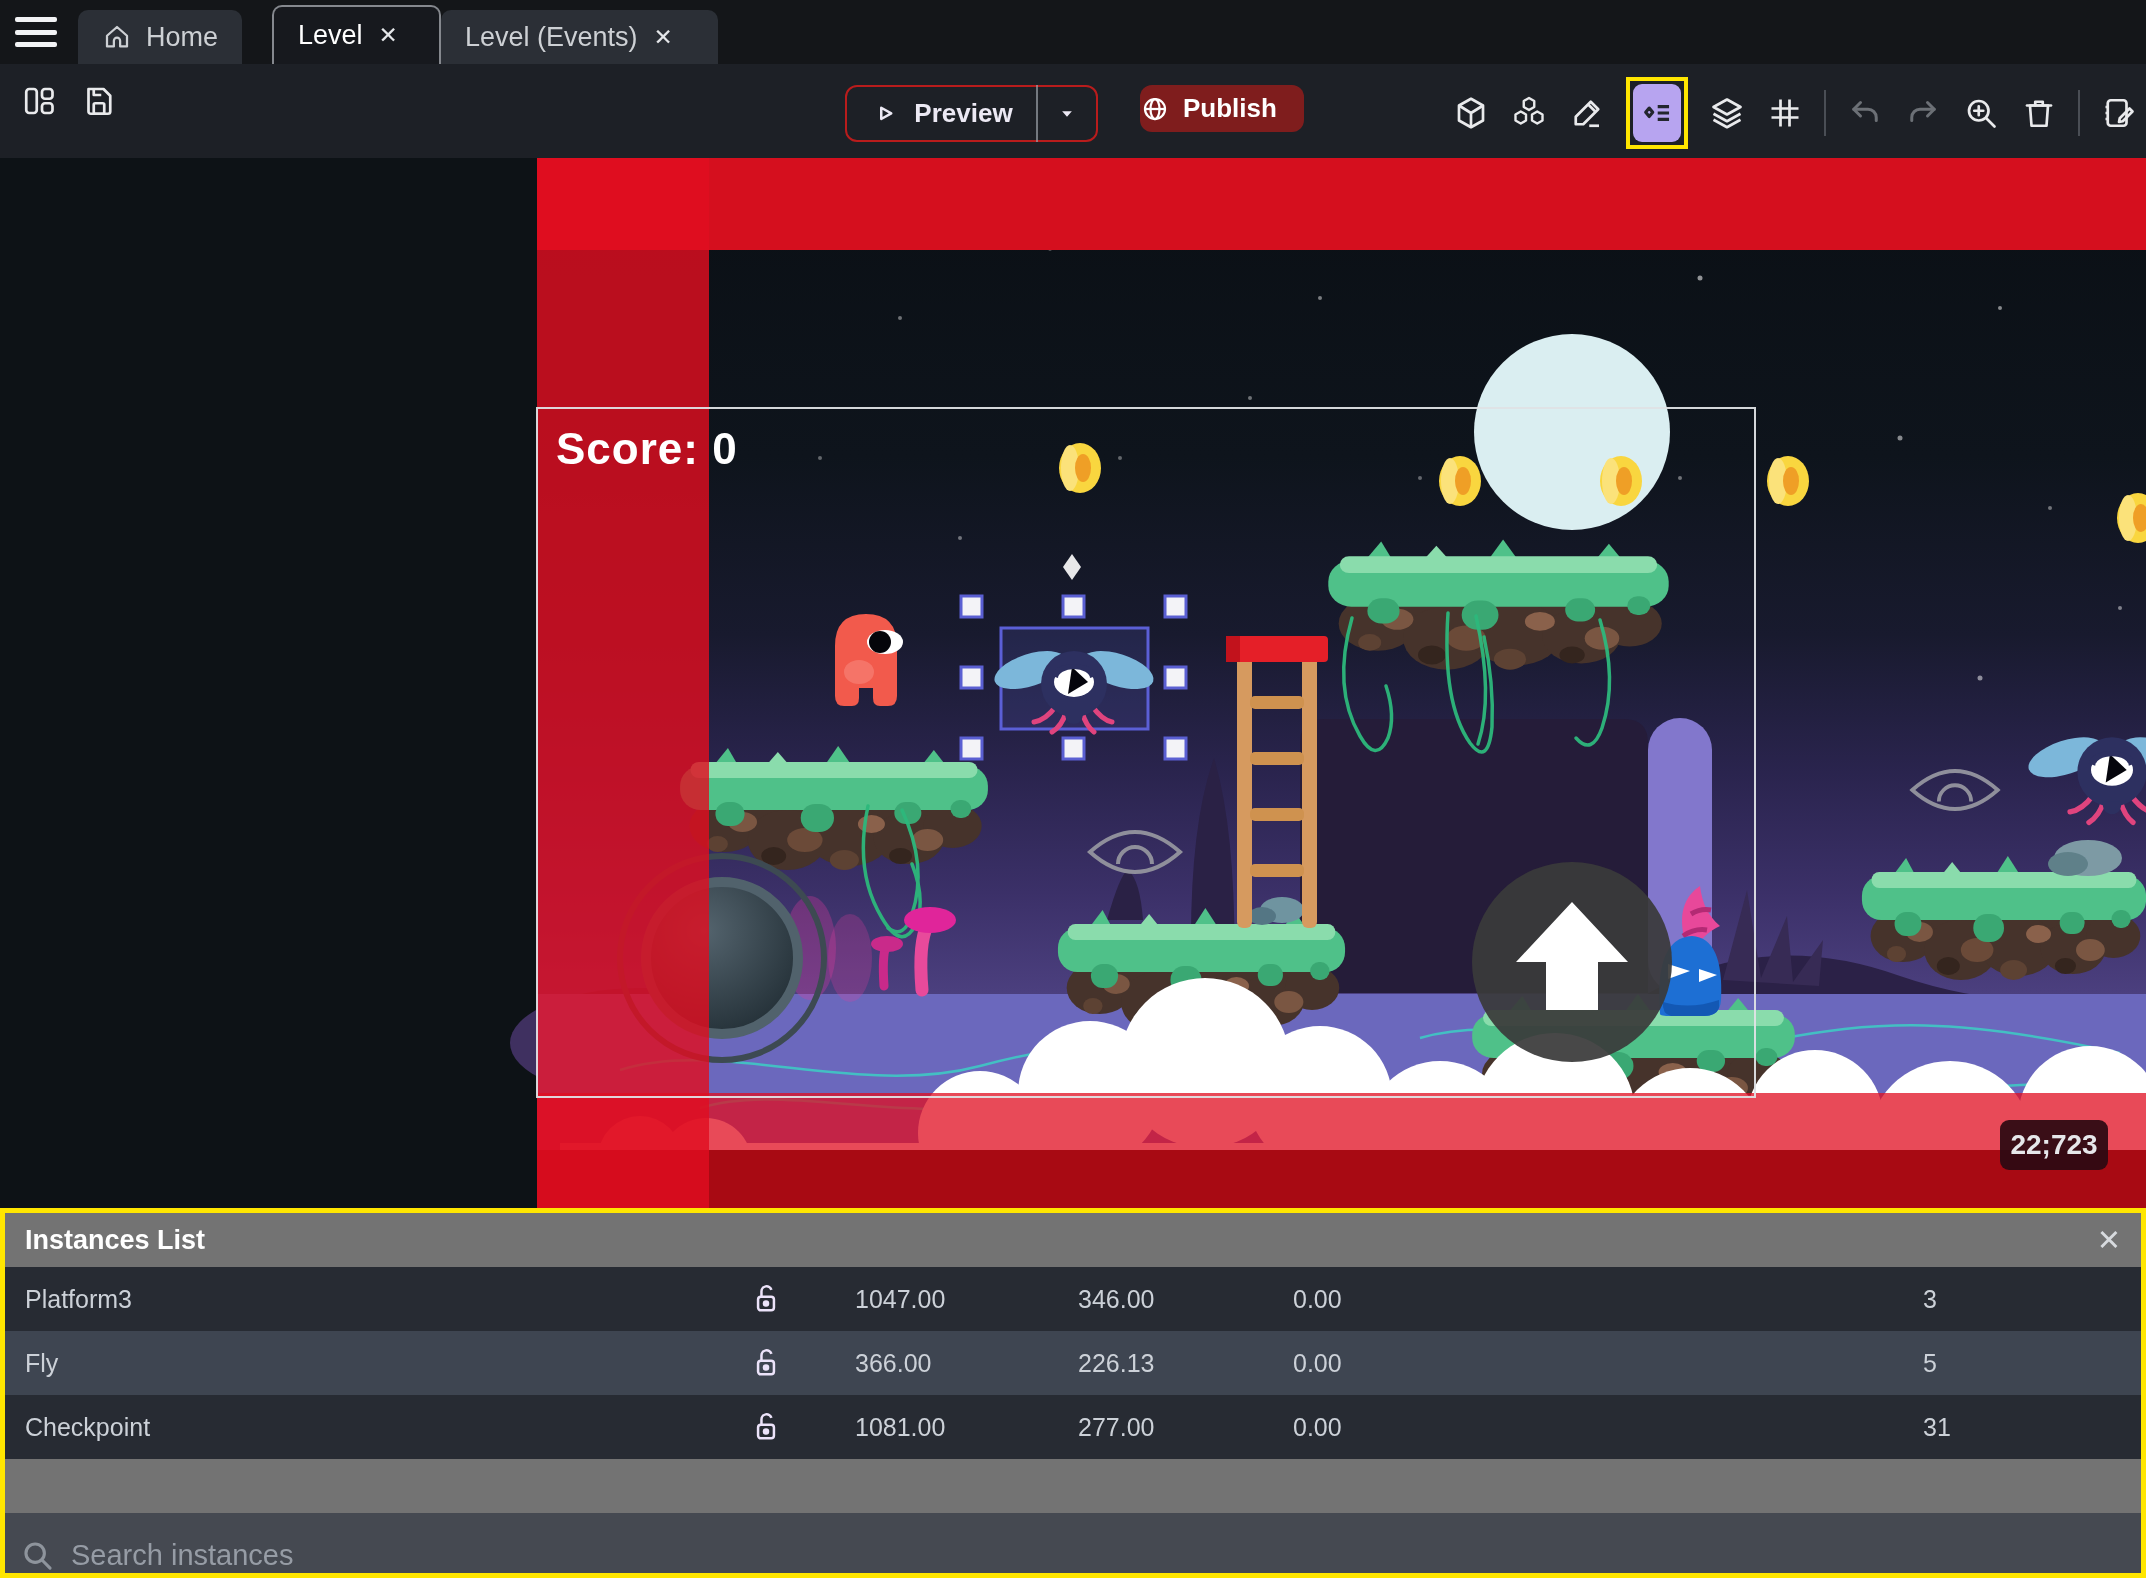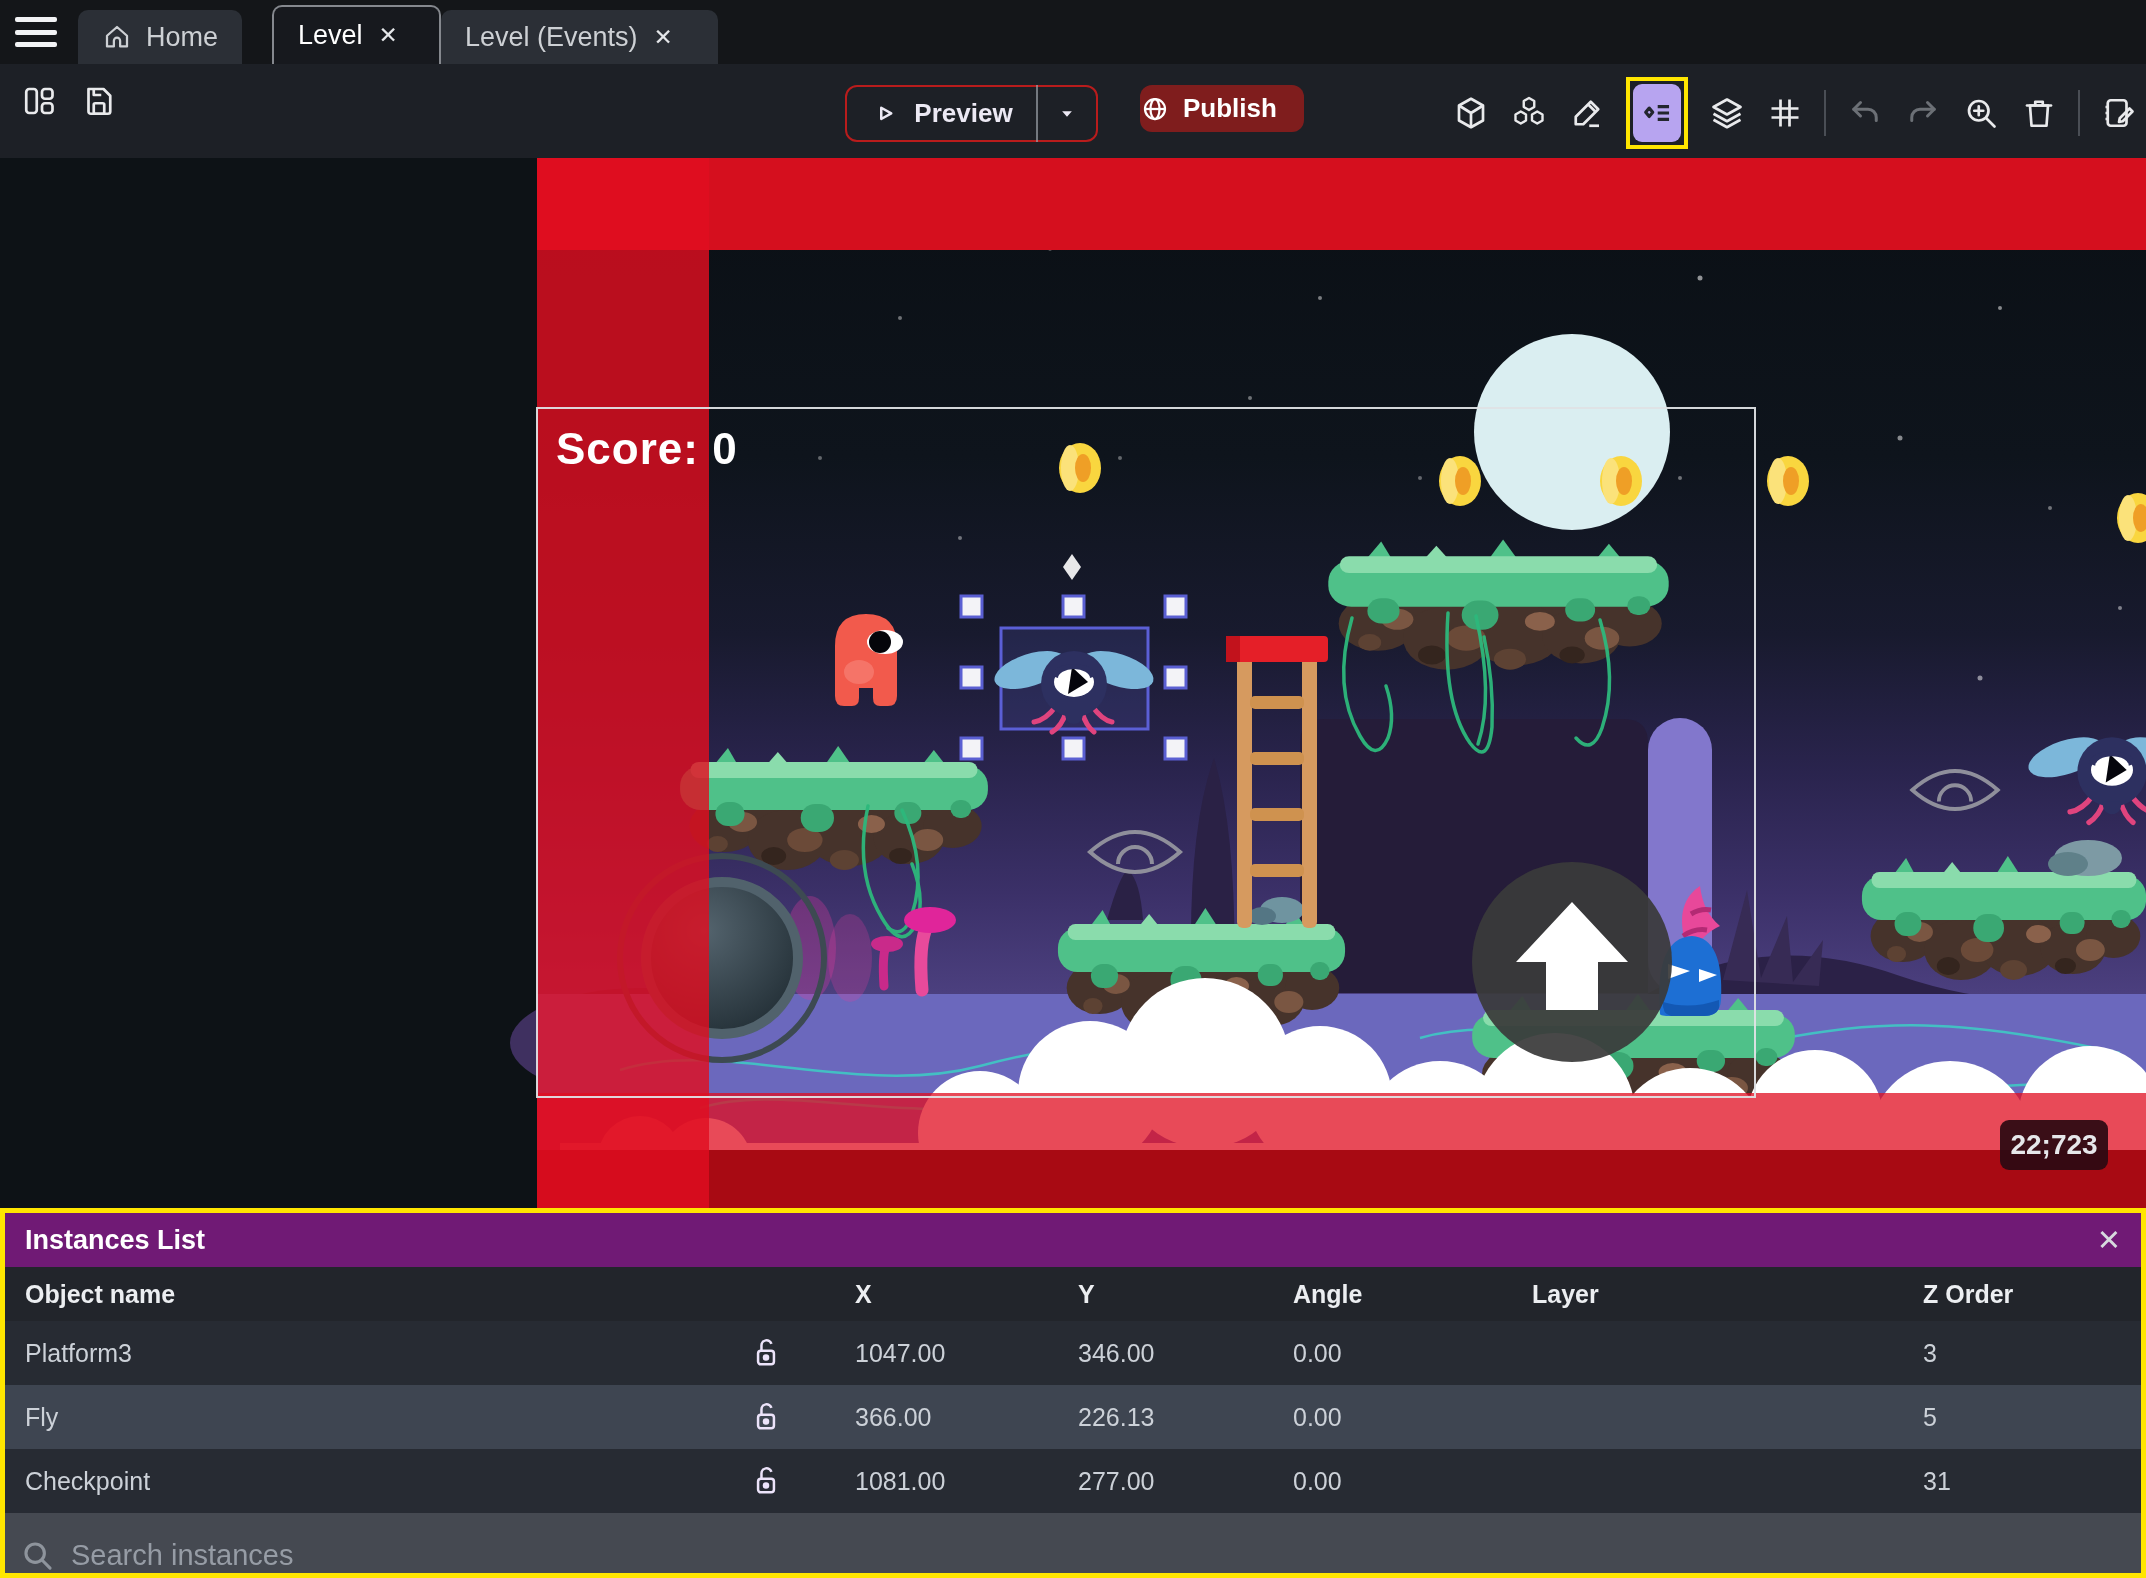--- a/index.html
+++ b/index.html
@@ -32,21 +32,21 @@
   .vdiv { width:2px; height:46px; background:#4a4e55; }
   .icon-active-wrap { border:4px solid #ffe600; padding:3px; cursor:pointer; }
   .icon-active { width:48px; height:58px; background:#b7a4f0; border-radius:9px; display:flex; align-items:center; justify-content:center; color:#23262e; }
   .icon-active svg { width:34px; height:34px; }
   
   .canvas { position:absolute; left:0; top:158px; width:2146px; height:1050px; background:#ec4899; }
   .scene-svg { position:absolute; left:0; top:0; }
   .score-text { position:absolute; left:556px; top:266px; font-size:44px; font-weight:700; color:#ffffff; letter-spacing:1px; }
   .coord-chip { position:absolute; left:2000px; top:962px; width:108px; height:50px; background:rgba(44,10,18,0.93); border-radius:9px; display:flex; align-items:center; justify-content:center; font-size:28px; font-weight:700; color:#e6e7ea; }
   
-  .panel { position:absolute; left:0; top:1208px; width:2146px; height:370px; border:5px solid #ffe600; background:#701a75; }
+  .panel { position:absolute; left:0; top:1208px; width:2146px; height:370px; border:5px solid #ffe600; background:#737373; }
   .panel-title-row { position:relative; height:54px; display:flex; align-items:center; padding:0 20px; }
   .panel-title { font-size:27px; font-weight:700; color:#ffffff; }
   .panel-close { position:absolute; right:20px; top:10px; font-size:29px; color:#d7dade; cursor:pointer; }
   .grid-row { position:relative; width:2136px; }
   .thead { height:54px; background:#22252b; }
   .cell { position:absolute; top:50%; transform:translateY(-50%); font-size:25px; color:#ccd1d8; white-space:nowrap; }
   .thead .cell { font-weight:700; color:#eceef1; }
   .c-name { left:20px; } .c-x { left:850px; } .c-y { left:1073px; }
   .c-angle { left:1288px; } .c-layer { left:1527px; } .c-z { left:1918px; }
   .trow { height:64px; background:#272b33; cursor:pointer; }
@@ -458,28 +458,20 @@
     <div class="score-text">Score: 0</div>
     <div class="coord-chip">22;723</div>
   </div>
 
   <div class="panel">
     <div class="panel-title-row">
       <span class="panel-title">Instances List</span>
       <span class="panel-close">✕</span>
     </div>
 
-    <div class="grid-row thead">
-      <span class="cell c-name">Object name</span>
-      <span class="cell c-x">X</span>
-      <span class="cell c-y">Y</span>
-      <span class="cell c-angle">Angle</span>
-      <span class="cell c-layer">Layer</span>
-      <span class="cell c-z">Z Order</span>
-    </div>
 
     <div class="grid-row trow">
       <span class="cell c-name">Platform3</span>
       <span class="lockbtn">
         <svg width="30" height="34" viewBox="0 0 26 30" fill="none" stroke="#ece3fa" stroke-width="2.2">
             <rect x="6" y="13" width="14" height="12" rx="2.5"></rect>
             <circle cx="13" cy="19" r="1.8" fill="#ece3fa"></circle>
             <path d="M9 13 V8.5 A4.5 4.5 0 0 1 17.8 7"></path>
           </svg>
       </span>

